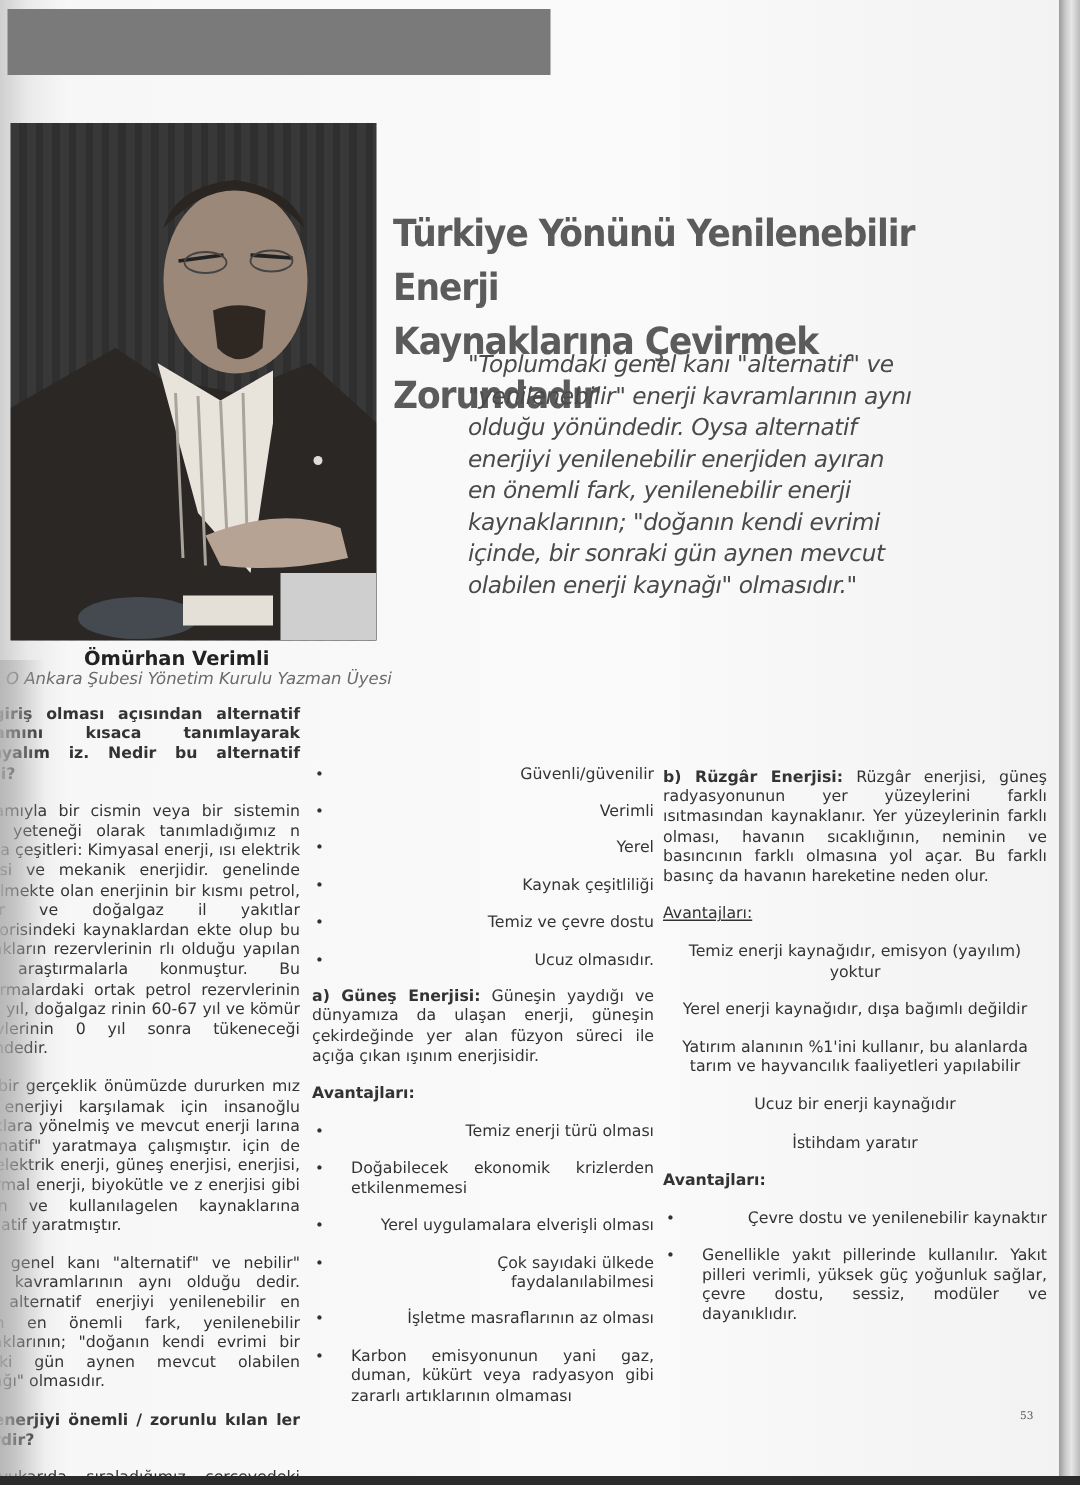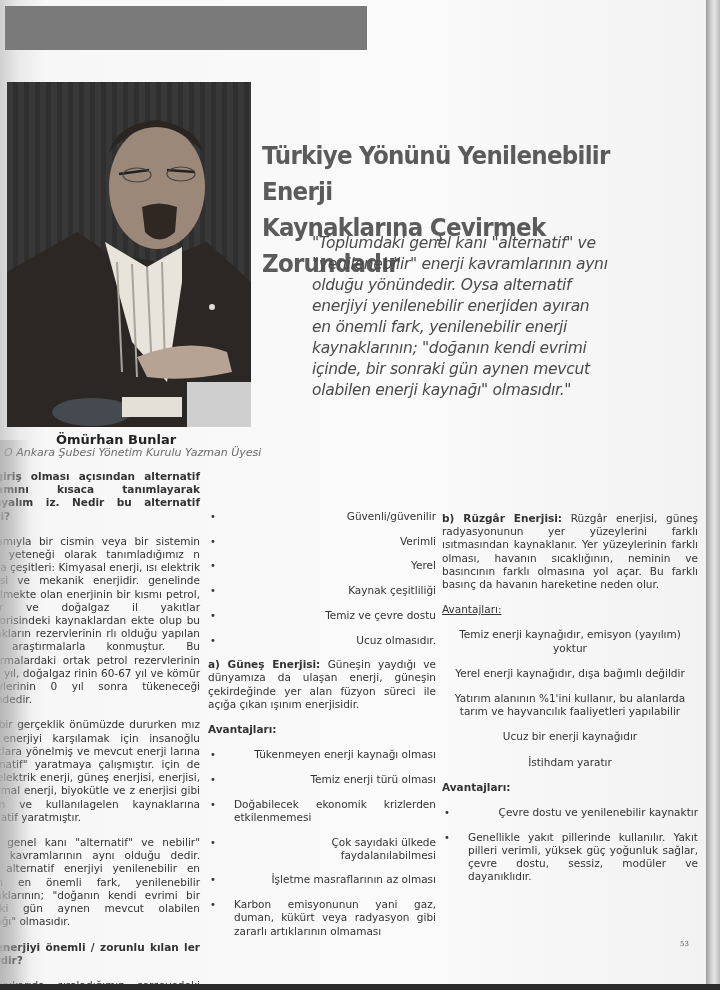--- a/index.html
+++ b/index.html
@@ -88,21 +88,21 @@
 
     <path d="M130 275 Q180 255 220 270 L225 290 Q180 300 140 295 Z" fill="#b7a394"></path>
 
     <rect x="180" y="300" width="64" height="45" fill="#cfcfcf"></rect>
     <ellipse cx="85" cy="330" rx="40" ry="14" fill="#454a50"></ellipse>
     <rect x="115" y="315" width="60" height="20" fill="#e4e0d8"></rect>
     <circle cx="205" cy="225" r="3" fill="#ddd"></circle>
   </svg>
 </div>
 
-<div class="caption-name">Ömürhan Bunlar</div>
+<div class="caption-name">Ömürhan Verimli</div>
 <div class="caption-role">O Ankara Şubesi Yönetim Kurulu Yazman Üyesi</div>
 
 <div class="title">
   <div>Türkiye Yönünü Yenilenebilir Enerji</div>
   <div>Kaynaklarına Çevirmek Zorundadır</div>
 </div>
 
 <div class="pull-quote">"Toplumdaki genel kanı "alternatif" ve "yenilenebilir" enerji kavramlarının aynı olduğu yönündedir. Oysa alternatif enerjiyi yenilenebilir enerjiden ayıran en önemli fark, yenilenebilir enerji kaynaklarının; "doğanın kendi evrimi içinde, bir sonraki gün aynen mevcut olabilen enerji kaynağı" olmasıdır."</div>
 
 <div class="col col1">
@@ -120,23 +120,23 @@
     <li>Güvenli/güvenilir</li>
     <li>Verimli</li>
     <li>Yerel</li>
     <li>Kaynak çeşitliliği</li>
     <li>Temiz ve çevre dostu</li>
     <li>Ucuz olmasıdır.</li>
   </ul>
   <p><span class="sub">a) Güneş Enerjisi:</span> <span>Güneşin yaydığı ve dünyamıza da ulaşan enerji, güneşin çekirdeğinde yer alan füzyon süreci ile açığa çıkan ışınım enerjisidir.</span></p>
   <p class="sub">Avantajları:</p>
   <ul class="bl">
-    <li>Tükenmeyen enerji kaynağı olması</li>
     <li>Temiz enerji türü olması</li>
     <li class="just">Doğabilecek ekonomik krizlerden etkilenmemesi</li>
+    <li>Yerel uygulamalara elverişli olması</li>
     <li>Çok sayıdaki ülkede faydalanılabilmesi</li>
     <li>İşletme masraflarının az olması</li>
     <li class="just">Karbon emisyonunun yani gaz, duman, kükürt veya radyasyon gibi zararlı artıklarının olmaması</li>
   </ul>
 </div>
 
 <div class="col col3">
   <p><span class="sub">b) Rüzgâr Enerjisi:</span> <span>Rüzgâr enerjisi, güneş radyasyonunun yer yüzeylerini farklı ısıtmasından kaynaklanır. Yer yüzeylerinin farklı olması, havanın sıcaklığının, neminin ve basıncının farklı olmasına yol açar. Bu farklı basınç da havanın hareketine neden olur.</span></p>
   <p class="u">Avantajları:</p>
   <div class="plain-list">

